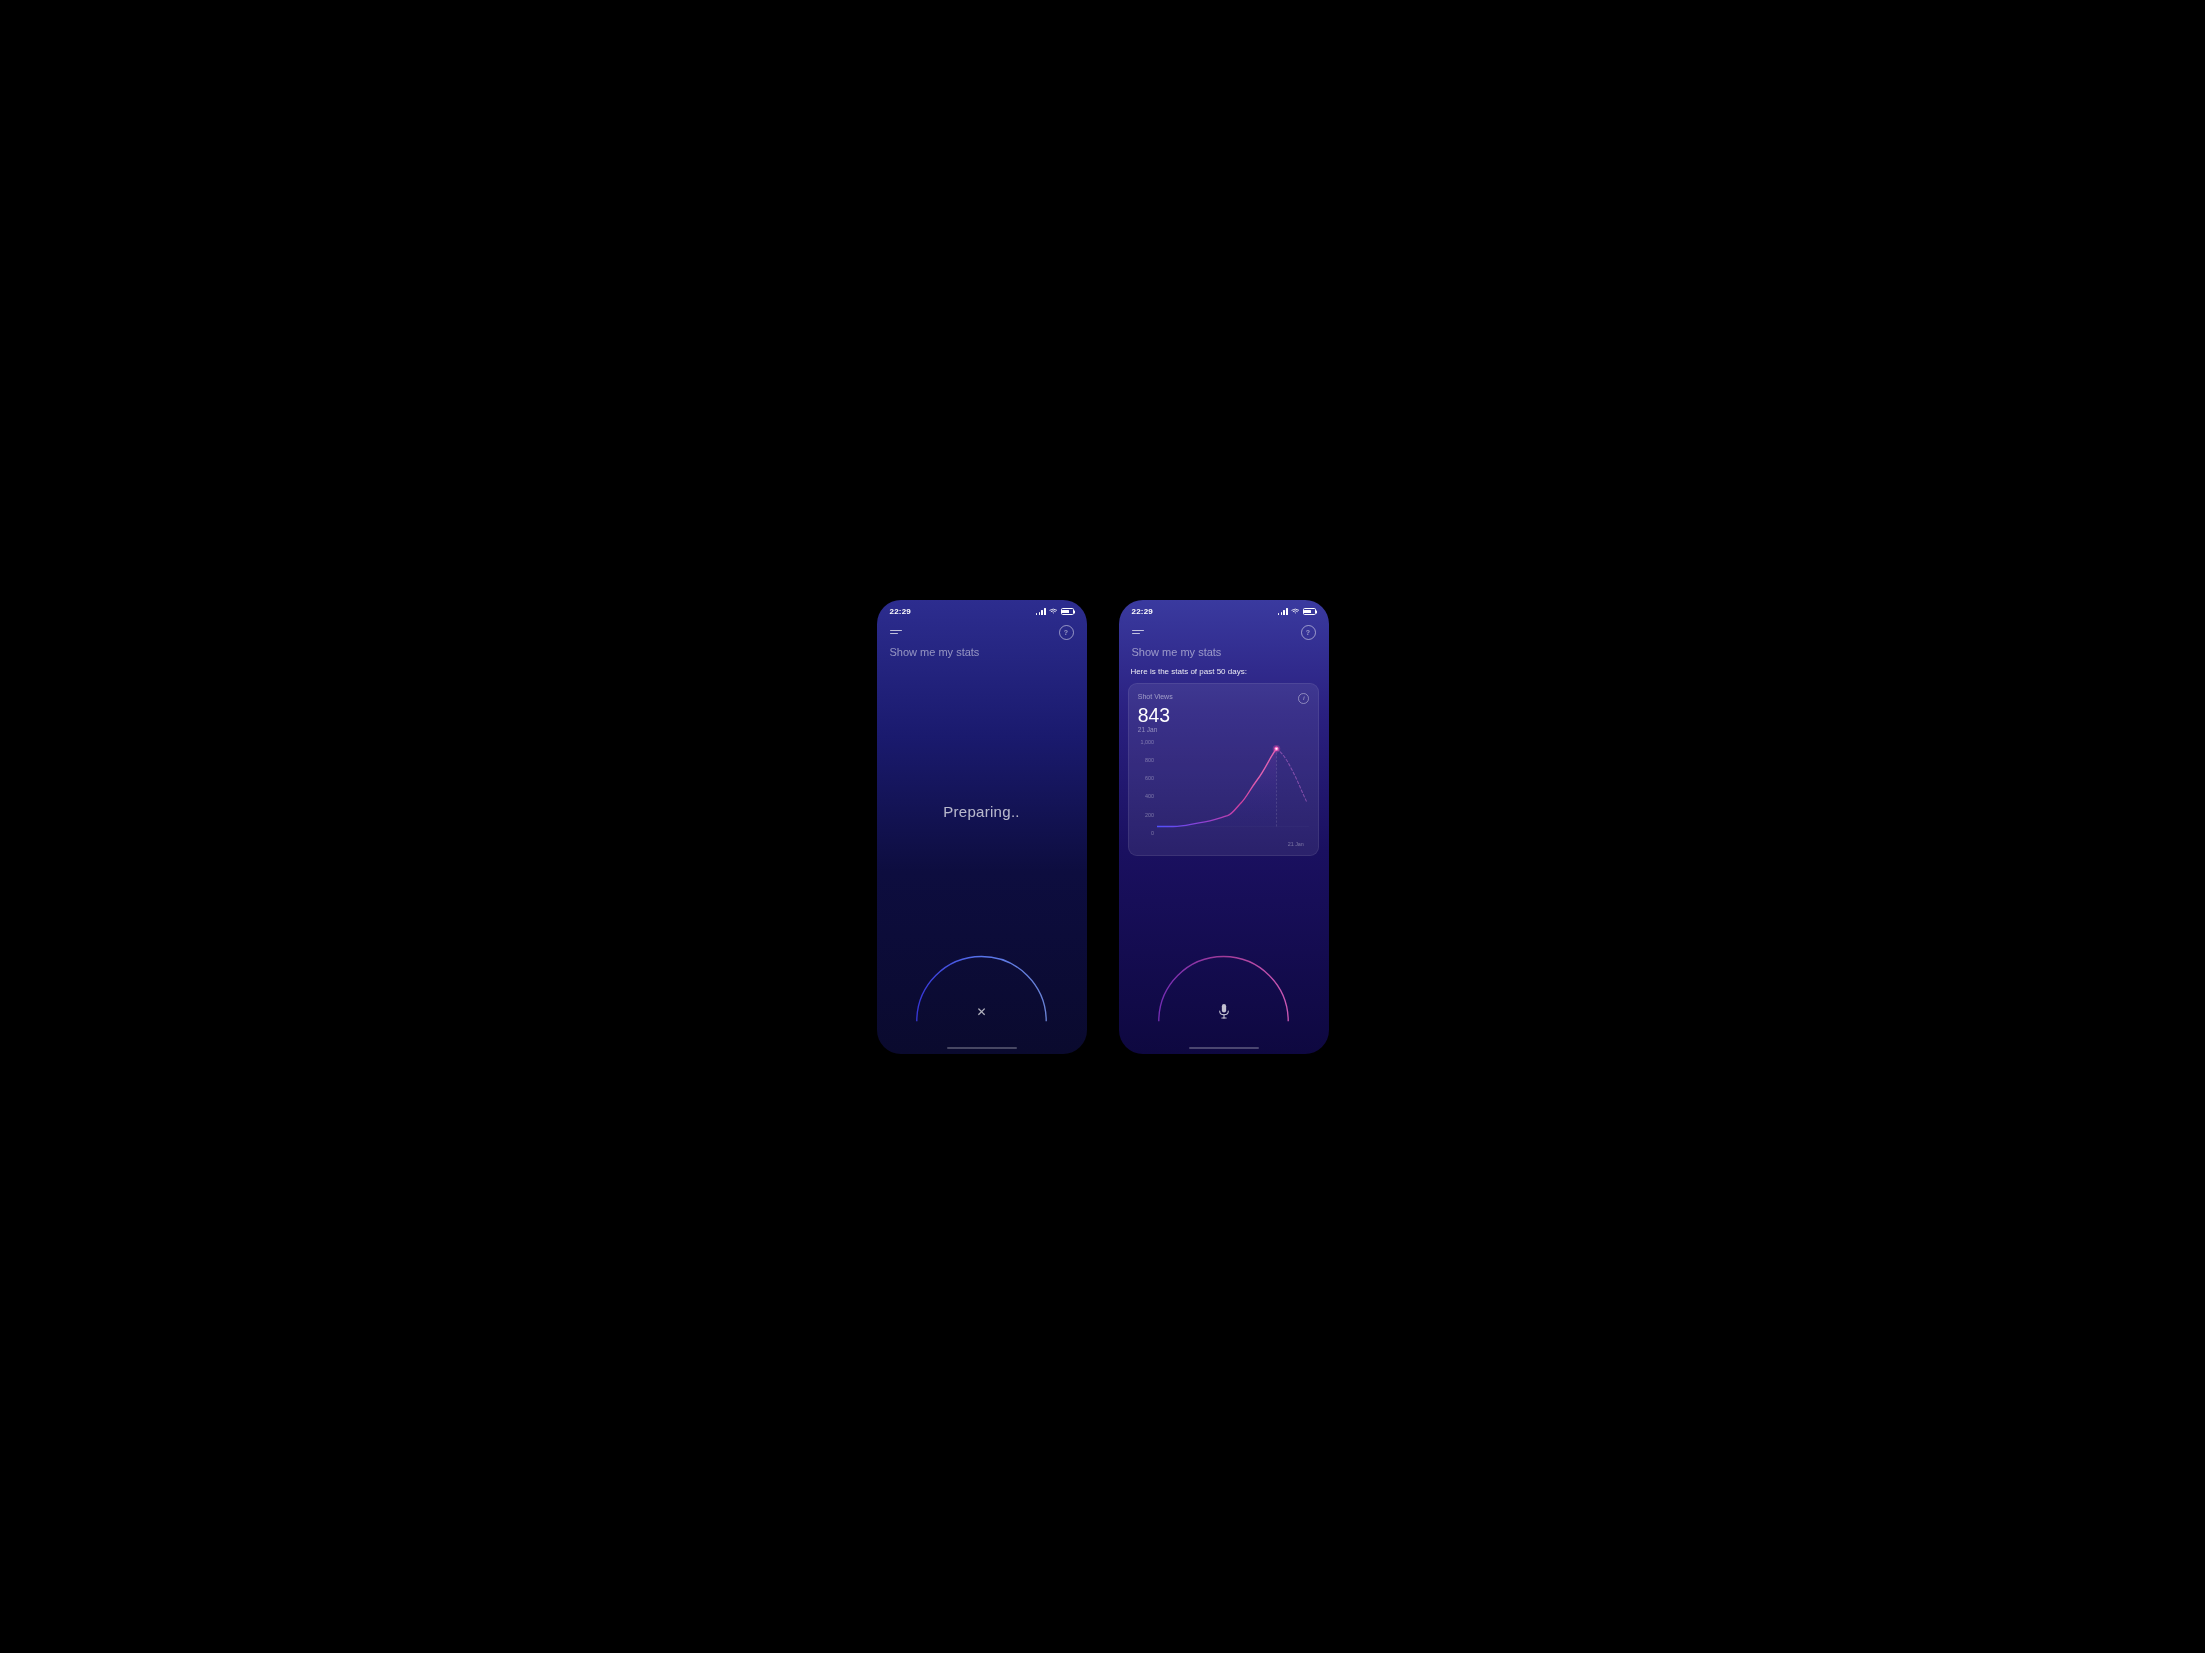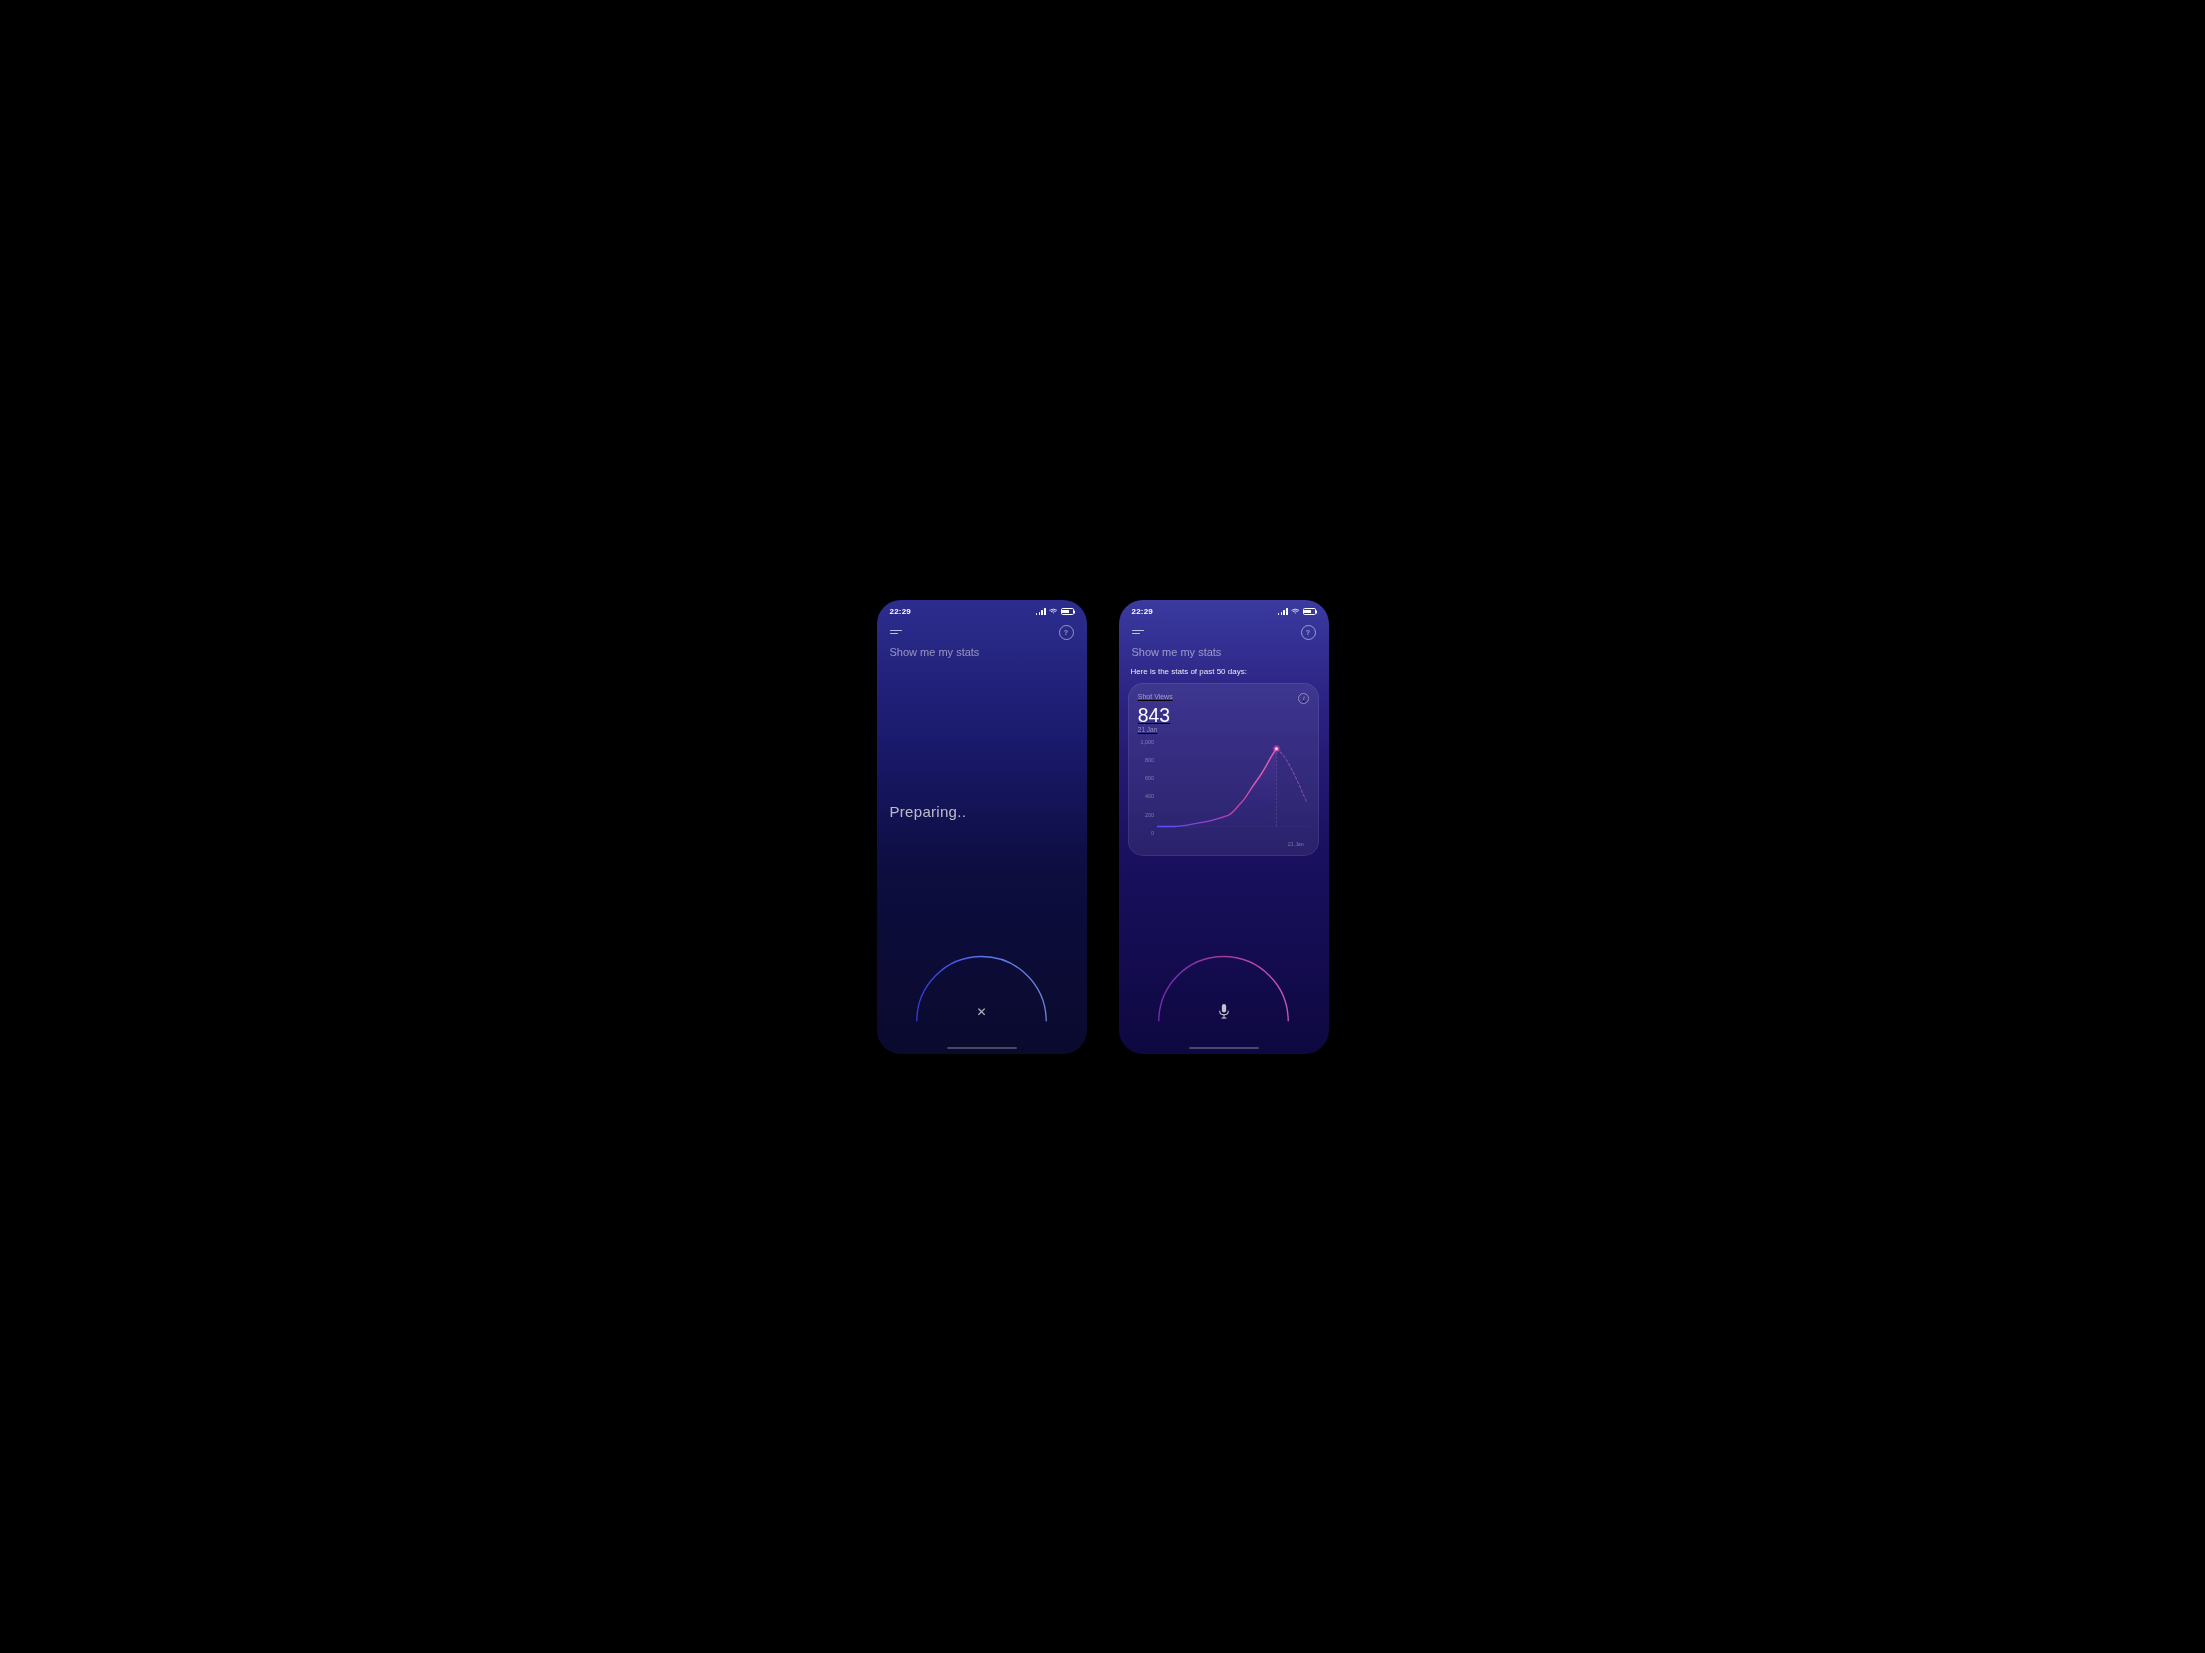--- a/index.html
+++ b/index.html
@@ -141,21 +141,21 @@
       color: rgba(255,255,255,0.5);
       font-size: 11px;
       flex-shrink: 0;
     }
 
     
     .main-content {
       flex: 1;
       display: flex;
       flex-direction: column;
-      align-items: flex-start;
+      align-items: center;
       justify-content: center;
       padding: 0 13px;
     }
 
     .preparing-text {
       color: rgba(255,255,255,0.7);
       font-size: 15px;
       font-weight: 300;
       letter-spacing: 0.3px;
     }
@@ -170,24 +170,23 @@
     .stats-intro {
       color: rgba(255,255,255,0.9);
       font-size: 8px;
       font-weight: 400;
       margin-bottom: 7.5px;
       padding: 0 2.2px;
     }
 
     .stats-card {
       background: rgba(255,255,255,0.08);
-      border-radius: 15px;
+      border-radius: 9px;
       padding: 8.6px;
       border: 0.5px solid rgba(255,255,255,0.08);
-      text-decoration: underline;
     }
 
     .card-header {
       display: flex;
       justify-content: space-between;
       align-items: flex-start;
       margin-bottom: 2.2px;
     }
 
     .card-label {

